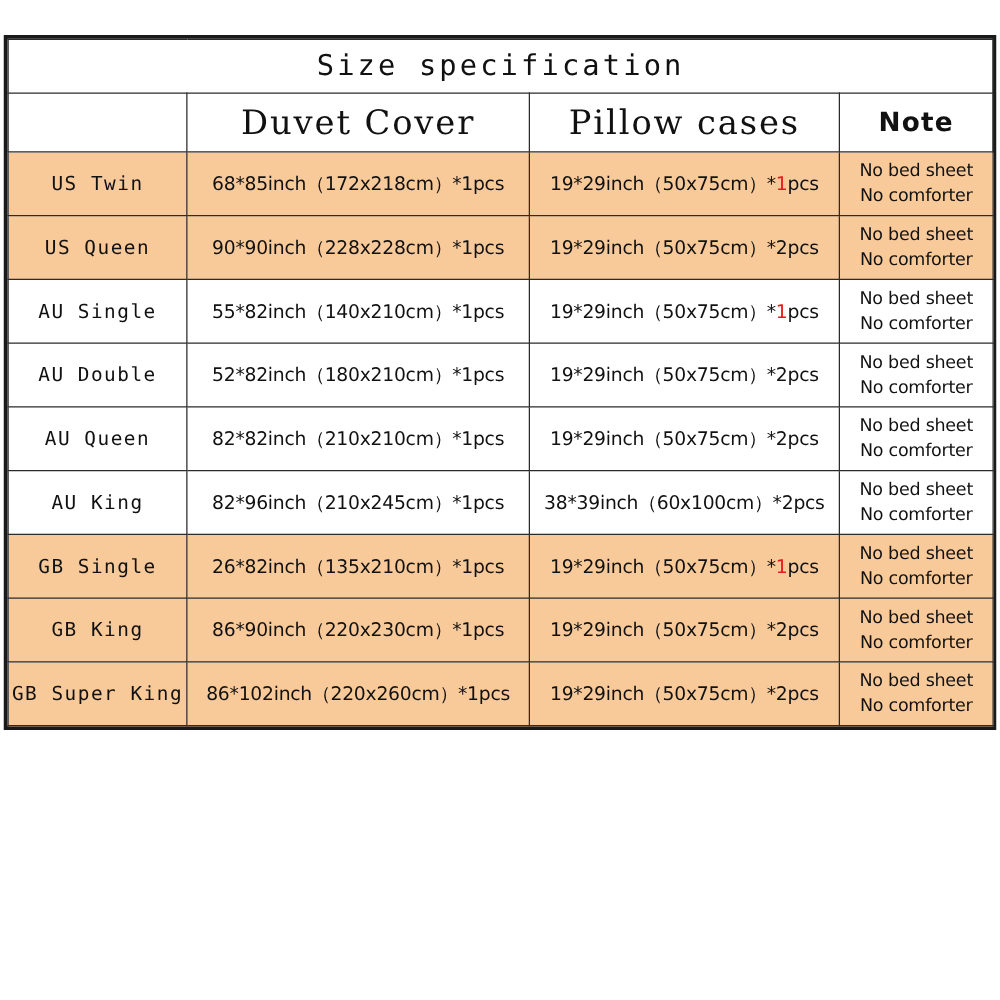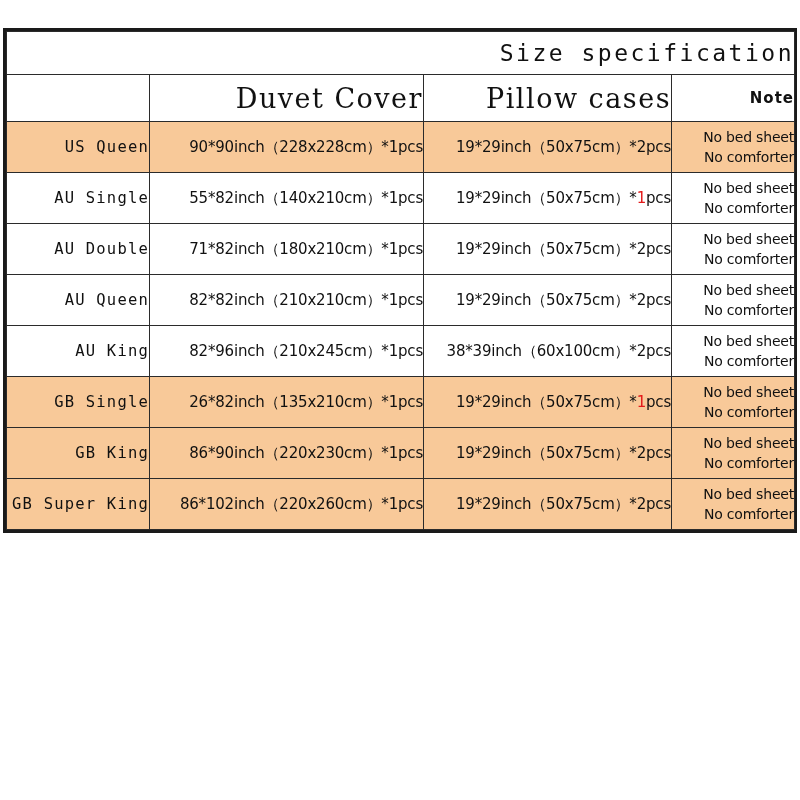--- a/index.html
+++ b/index.html
@@ -26,21 +26,21 @@
 
   table.spec {
     border-collapse: collapse;
     width: 100%;
     table-layout: fixed;
   }
 
   table.spec td {
     border: 1px solid #2b2b2b;
     padding: 0;
-    text-align: right;
+    text-align: center;
     vertical-align: middle;
     color: #111111;
   }
 
   
   col.c-size  { width: 143px; }
   col.c-duvet { width: 274px; }
   col.c-pillow{ width: 248px; }
   col.c-note  { width: 123px; }
 
@@ -57,21 +57,21 @@
   
   .head-row td { height: 46px; }
   .head-serif {
     font-family: "DejaVu Serif", serif;
     font-size: 27px;
     letter-spacing: 1.5px;
     white-space: nowrap;
   }
   .head-note {
     font-family: "DejaVu Sans", sans-serif;
-    font-size: 15px;
+    font-size: 21px;
     font-weight: bold;
     letter-spacing: 1px;
     margin-top: 44px;
   }
 
   
   tr.data-row td { height: 50px; }
   tr.shaded td { background: #f8c999; }
   tr.plain  td { background: #ffffff; }
 
@@ -129,41 +129,50 @@
         <td class="title-cell" colspan="4">Size specification</td>
       </tr>
 
       <tr class="head-row">
         <td></td>
         <td class="head-serif">Duvet Cover</td>
         <td class="head-serif">Pillow cases</td>
         <td class="head-note">Note</td>
       </tr>
 
+      <tr class="data-row shaded">
+          <td class="size-cell">US Twin</td>
+          <td class="meas-cell">68*85inch（172x218cm）*1pcs</td>
+          <td class="meas-cell"><span>19*29inch（50x75cm）*</span><span class="red">1</span><span>pcs</span></td>
+          <td class="note-cell">
+            <span>No bed sheet</span>
+            <span>No comforter</span>
+          </td>
+        </tr>
         <tr class="data-row shaded">
           <td class="size-cell">US Queen</td>
           <td class="meas-cell">90*90inch（228x228cm）*1pcs</td>
           <td class="meas-cell"><span>19*29inch（50x75cm）*</span><span>2</span><span>pcs</span></td>
           <td class="note-cell">
             <span>No bed sheet</span>
             <span>No comforter</span>
           </td>
         </tr>
         <tr class="data-row plain">
           <td class="size-cell">AU Single</td>
           <td class="meas-cell">55*82inch（140x210cm）*1pcs</td>
           <td class="meas-cell"><span>19*29inch（50x75cm）*</span><span class="red">1</span><span>pcs</span></td>
           <td class="note-cell">
             <span>No bed sheet</span>
             <span>No comforter</span>
           </td>
         </tr>
         <tr class="data-row plain">
           <td class="size-cell">AU Double</td>
-          <td class="meas-cell">71*82inch（180x210cm）*1pcs</td>
+          <td class="meas-cell">52*82inch（180x210cm）*1pcs</td>
           <td class="meas-cell"><span>19*29inch（50x75cm）*</span><span>2</span><span>pcs</span></td>
           <td class="note-cell">
             <span>No bed sheet</span>
             <span>No comforter</span>
           </td>
         </tr>
         <tr class="data-row plain">
           <td class="size-cell">AU Queen</td>
           <td class="meas-cell">82*82inch（210x210cm）*1pcs</td>
           <td class="meas-cell"><span>19*29inch（50x75cm）*</span><span>2</span><span>pcs</span></td>

